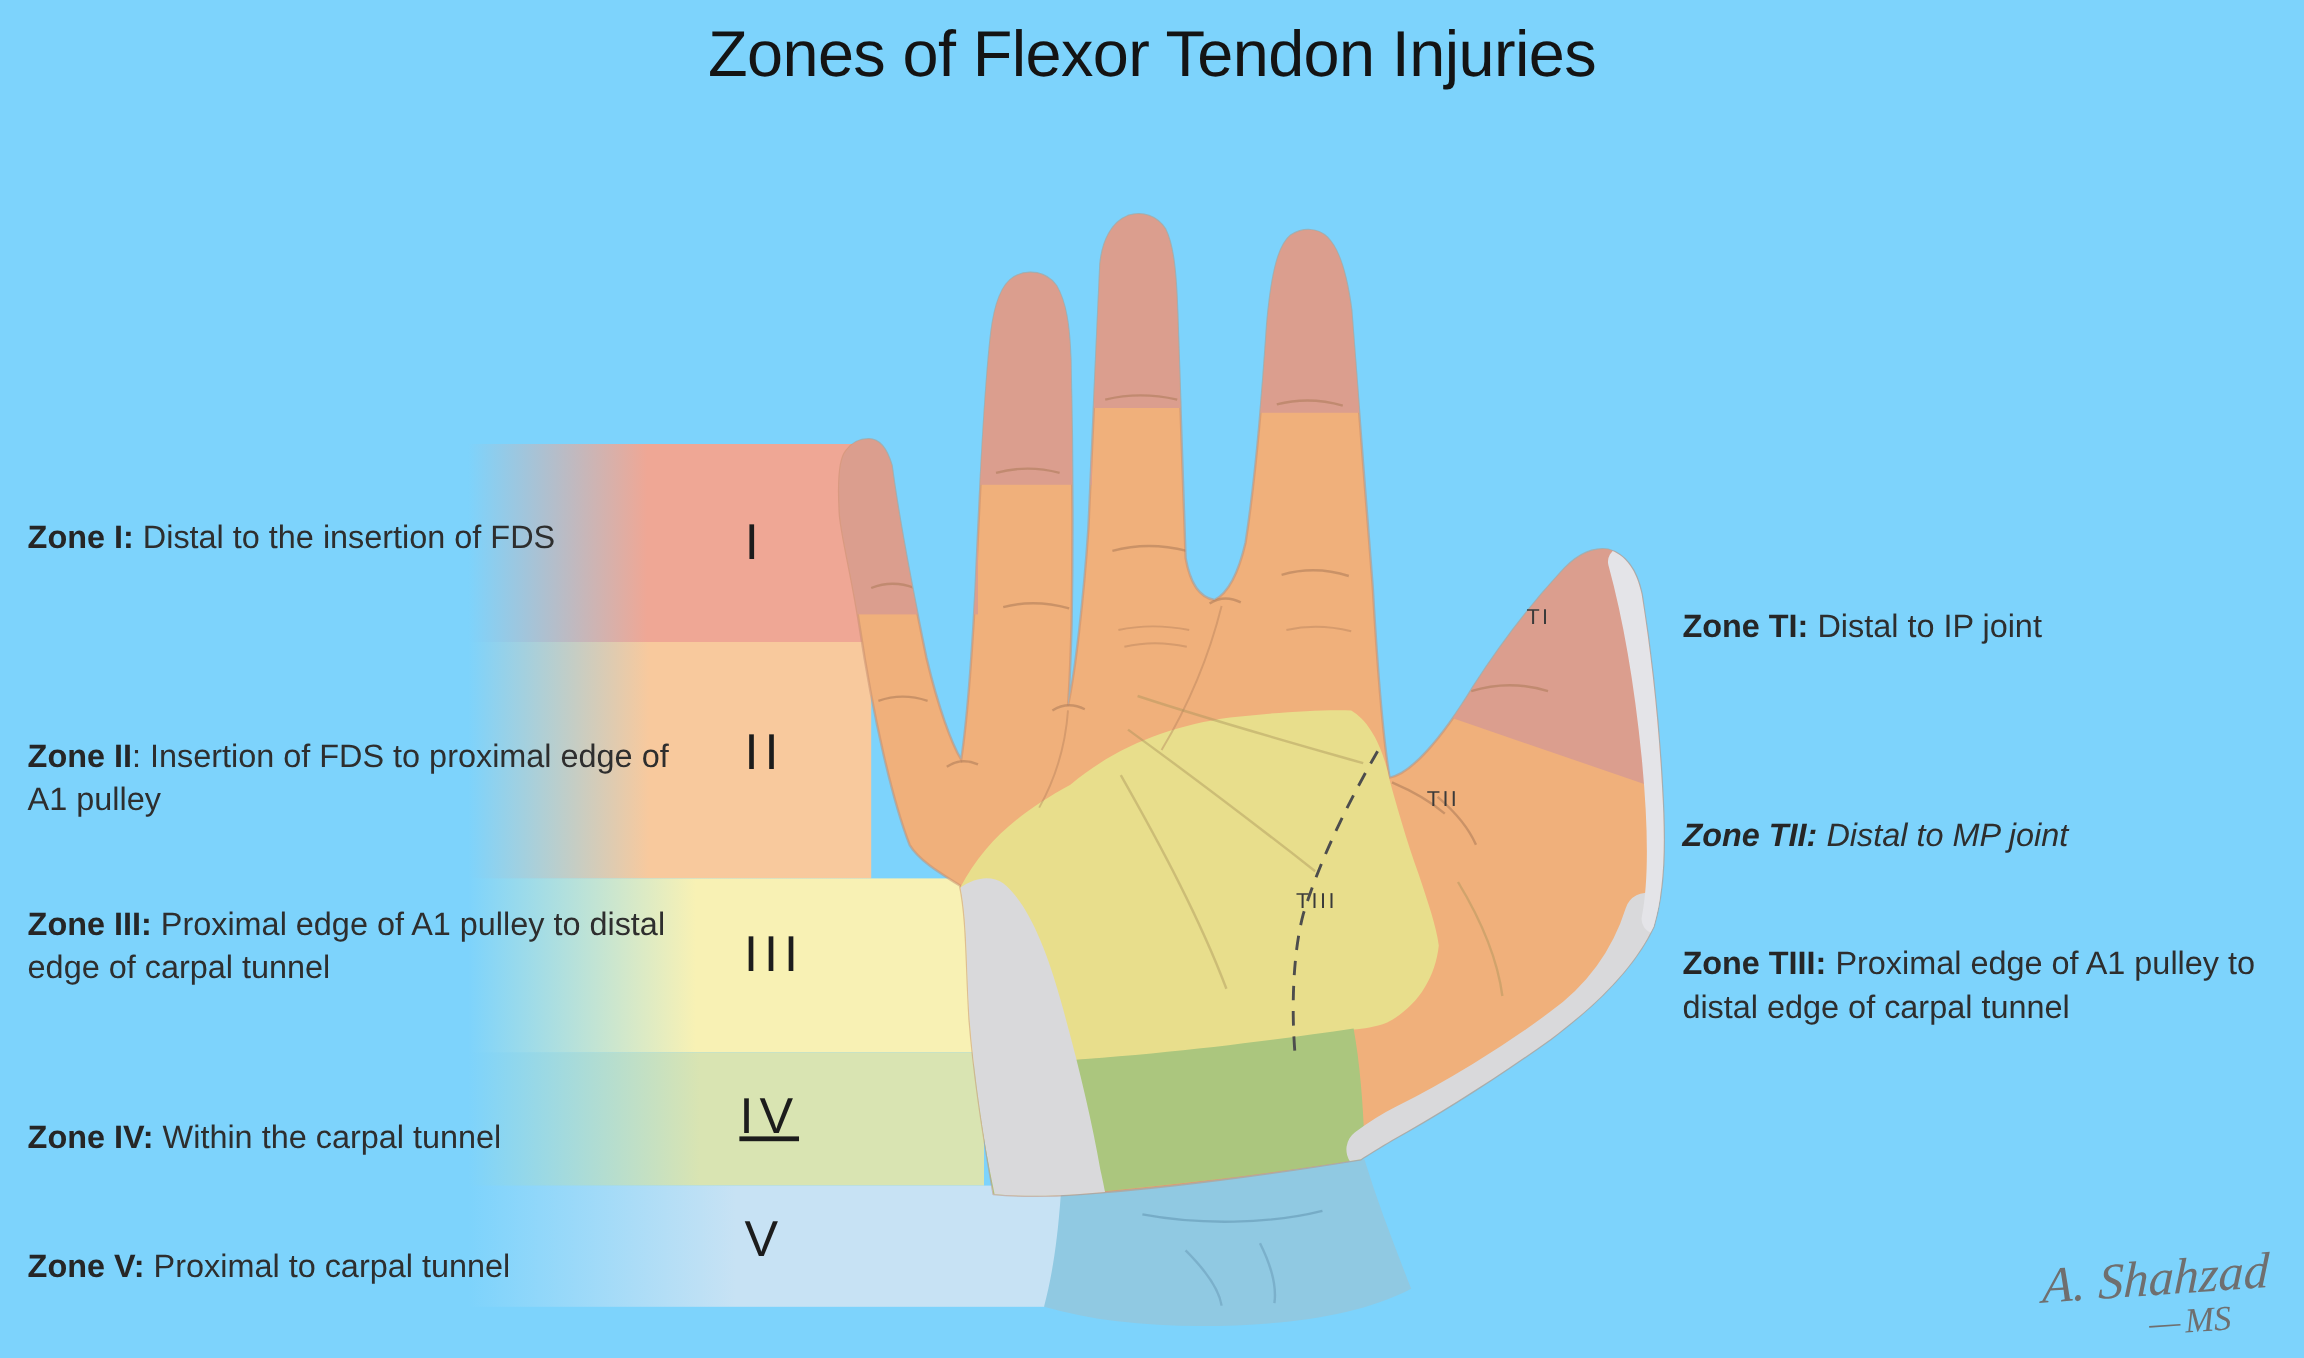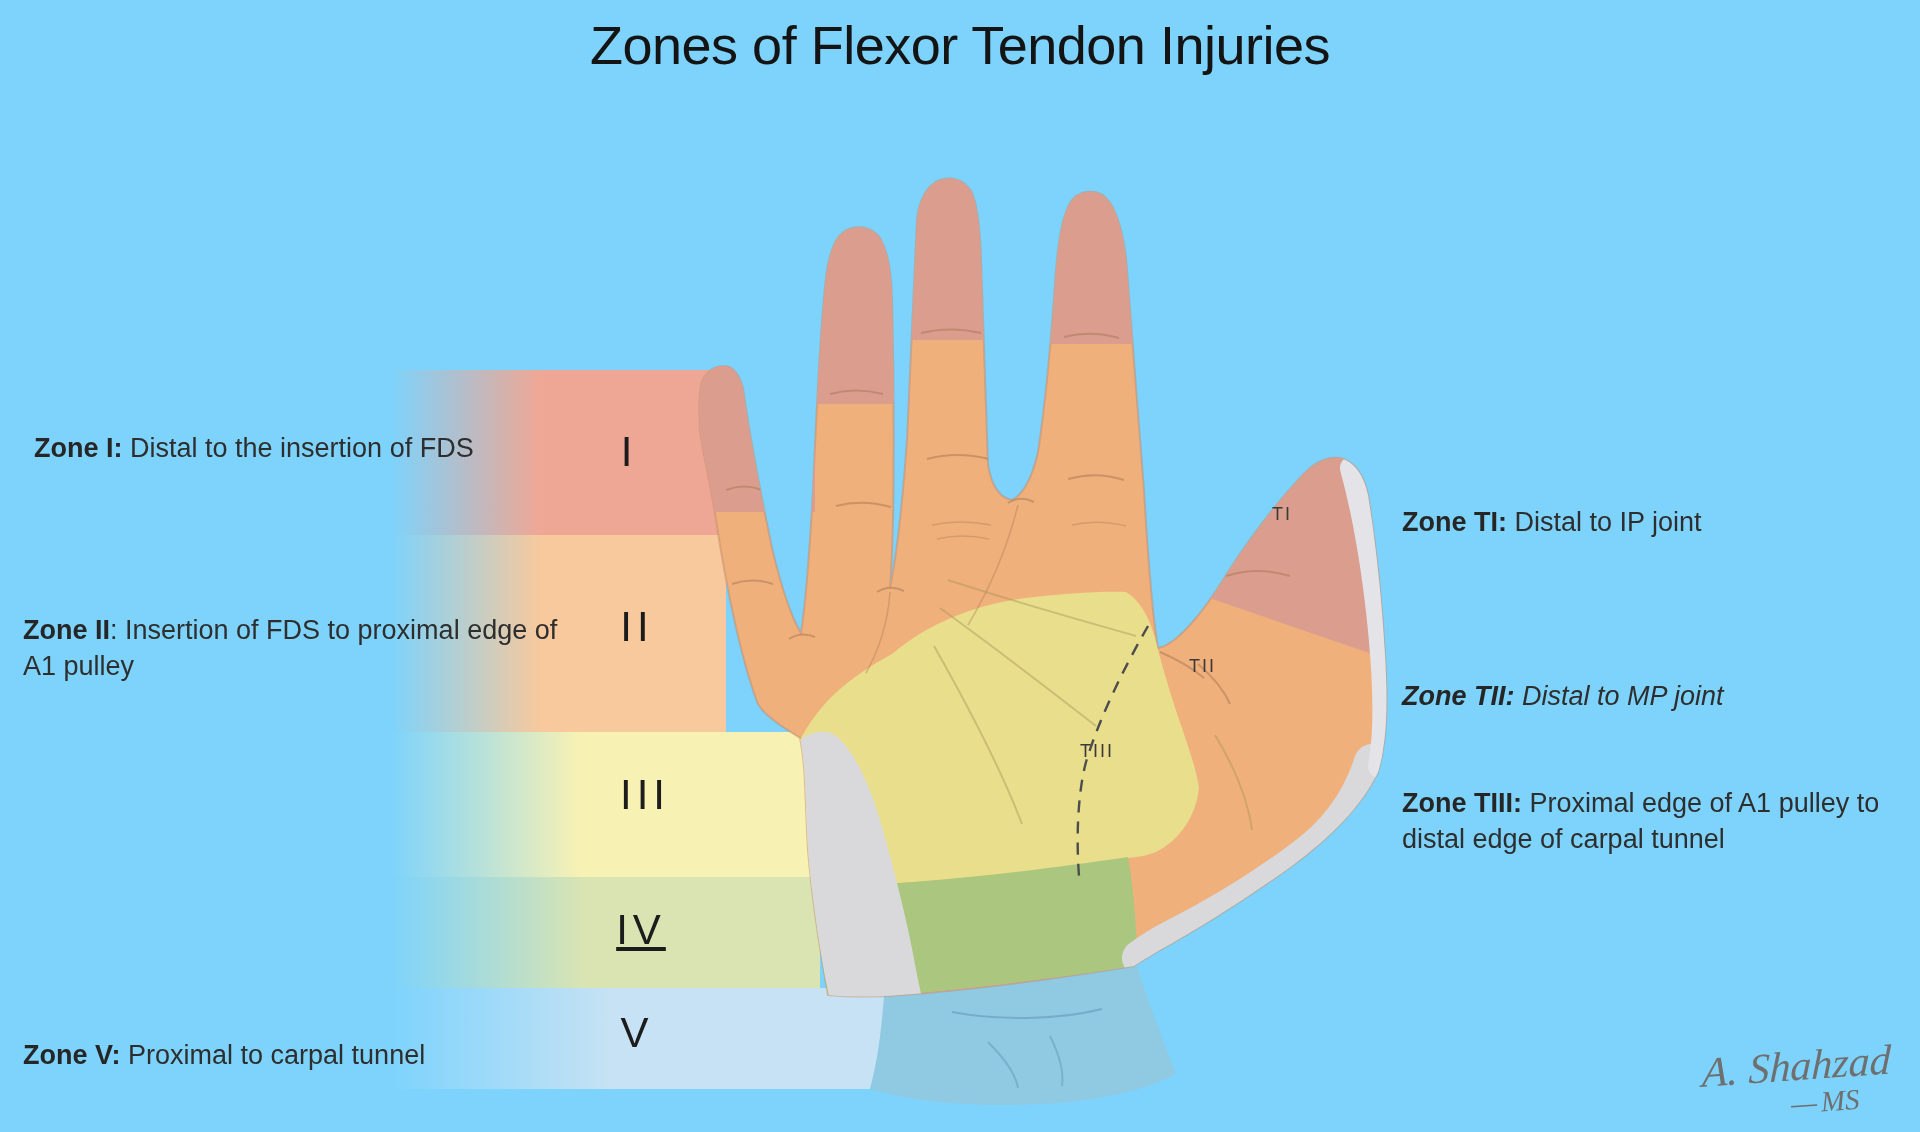--- a/index.html
+++ b/index.html
@@ -32,21 +32,21 @@
   #num-4{left:641px; top:909px;text-decoration:underline;}
   #num-5{left:637px; top:1012px;}
   
   #hand-svg{position:absolute; left:0; top:0;}
   
   .zlabel{
     position:absolute; font-size:27px; line-height:36px; color:#2e2e2e;
   }
   .zlabel b{font-weight:700; color:#262626;}
   .nowrap{white-space:nowrap;}
-  #lz-1{left:34px; top:430px;}
+  #lz-1{left:23px; top:430px;}
   #lz-2{left:23px; top:612px; width:540px;}
   #lz-3{left:23px; top:752px; width:560px;}
   #lz-4{left:23px; top:930px;}
   #lz-5{left:23px; top:1037px;}
   #rz-1{left:1402px; top:504px;}
   #rz-2{left:1402px; top:678px;font-style:italic;}
   #rz-3{left:1402px; top:785px; width:535px;}
   
   .handmark{
     position:absolute; font-size:18px; color:#3a3a3a;
@@ -265,20 +265,26 @@
       <path d="M 1148 626 C 1124 668 1100 716 1086 762 C 1078 792 1076 836 1079 876" fill="none" stroke="#4d4d4d" stroke-width="2.4" stroke-dasharray="12 9"></path>
     </g>
   </svg>
 
   <div class="zlabel nowrap" id="lz-1">
     <b>Zone I:</b><span> Distal to the insertion of FDS</span>
   </div>
   <div class="zlabel" id="lz-2">
     <b>Zone II</b><span>: Insertion of FDS to proximal edge of A1 pulley</span>
   </div>
+  <div class="zlabel" id="lz-3">
+    <b>Zone III:</b><span> Proximal edge of A1 pulley to distal edge of carpal tunnel</span>
+  </div>
+  <div class="zlabel nowrap" id="lz-4">
+    <b>Zone IV:</b><span> Within the carpal tunnel</span>
+  </div>
   <div class="zlabel nowrap" id="lz-5">
     <b>Zone V:</b><span> Proximal to carpal tunnel</span>
   </div>
 
   <div class="zlabel nowrap" id="rz-1">
     <b>Zone TI:</b><span> Distal to IP joint</span>
   </div>
   <div class="zlabel nowrap" id="rz-2">
     <b>Zone TII:</b><span> Distal to MP joint</span>
   </div>

